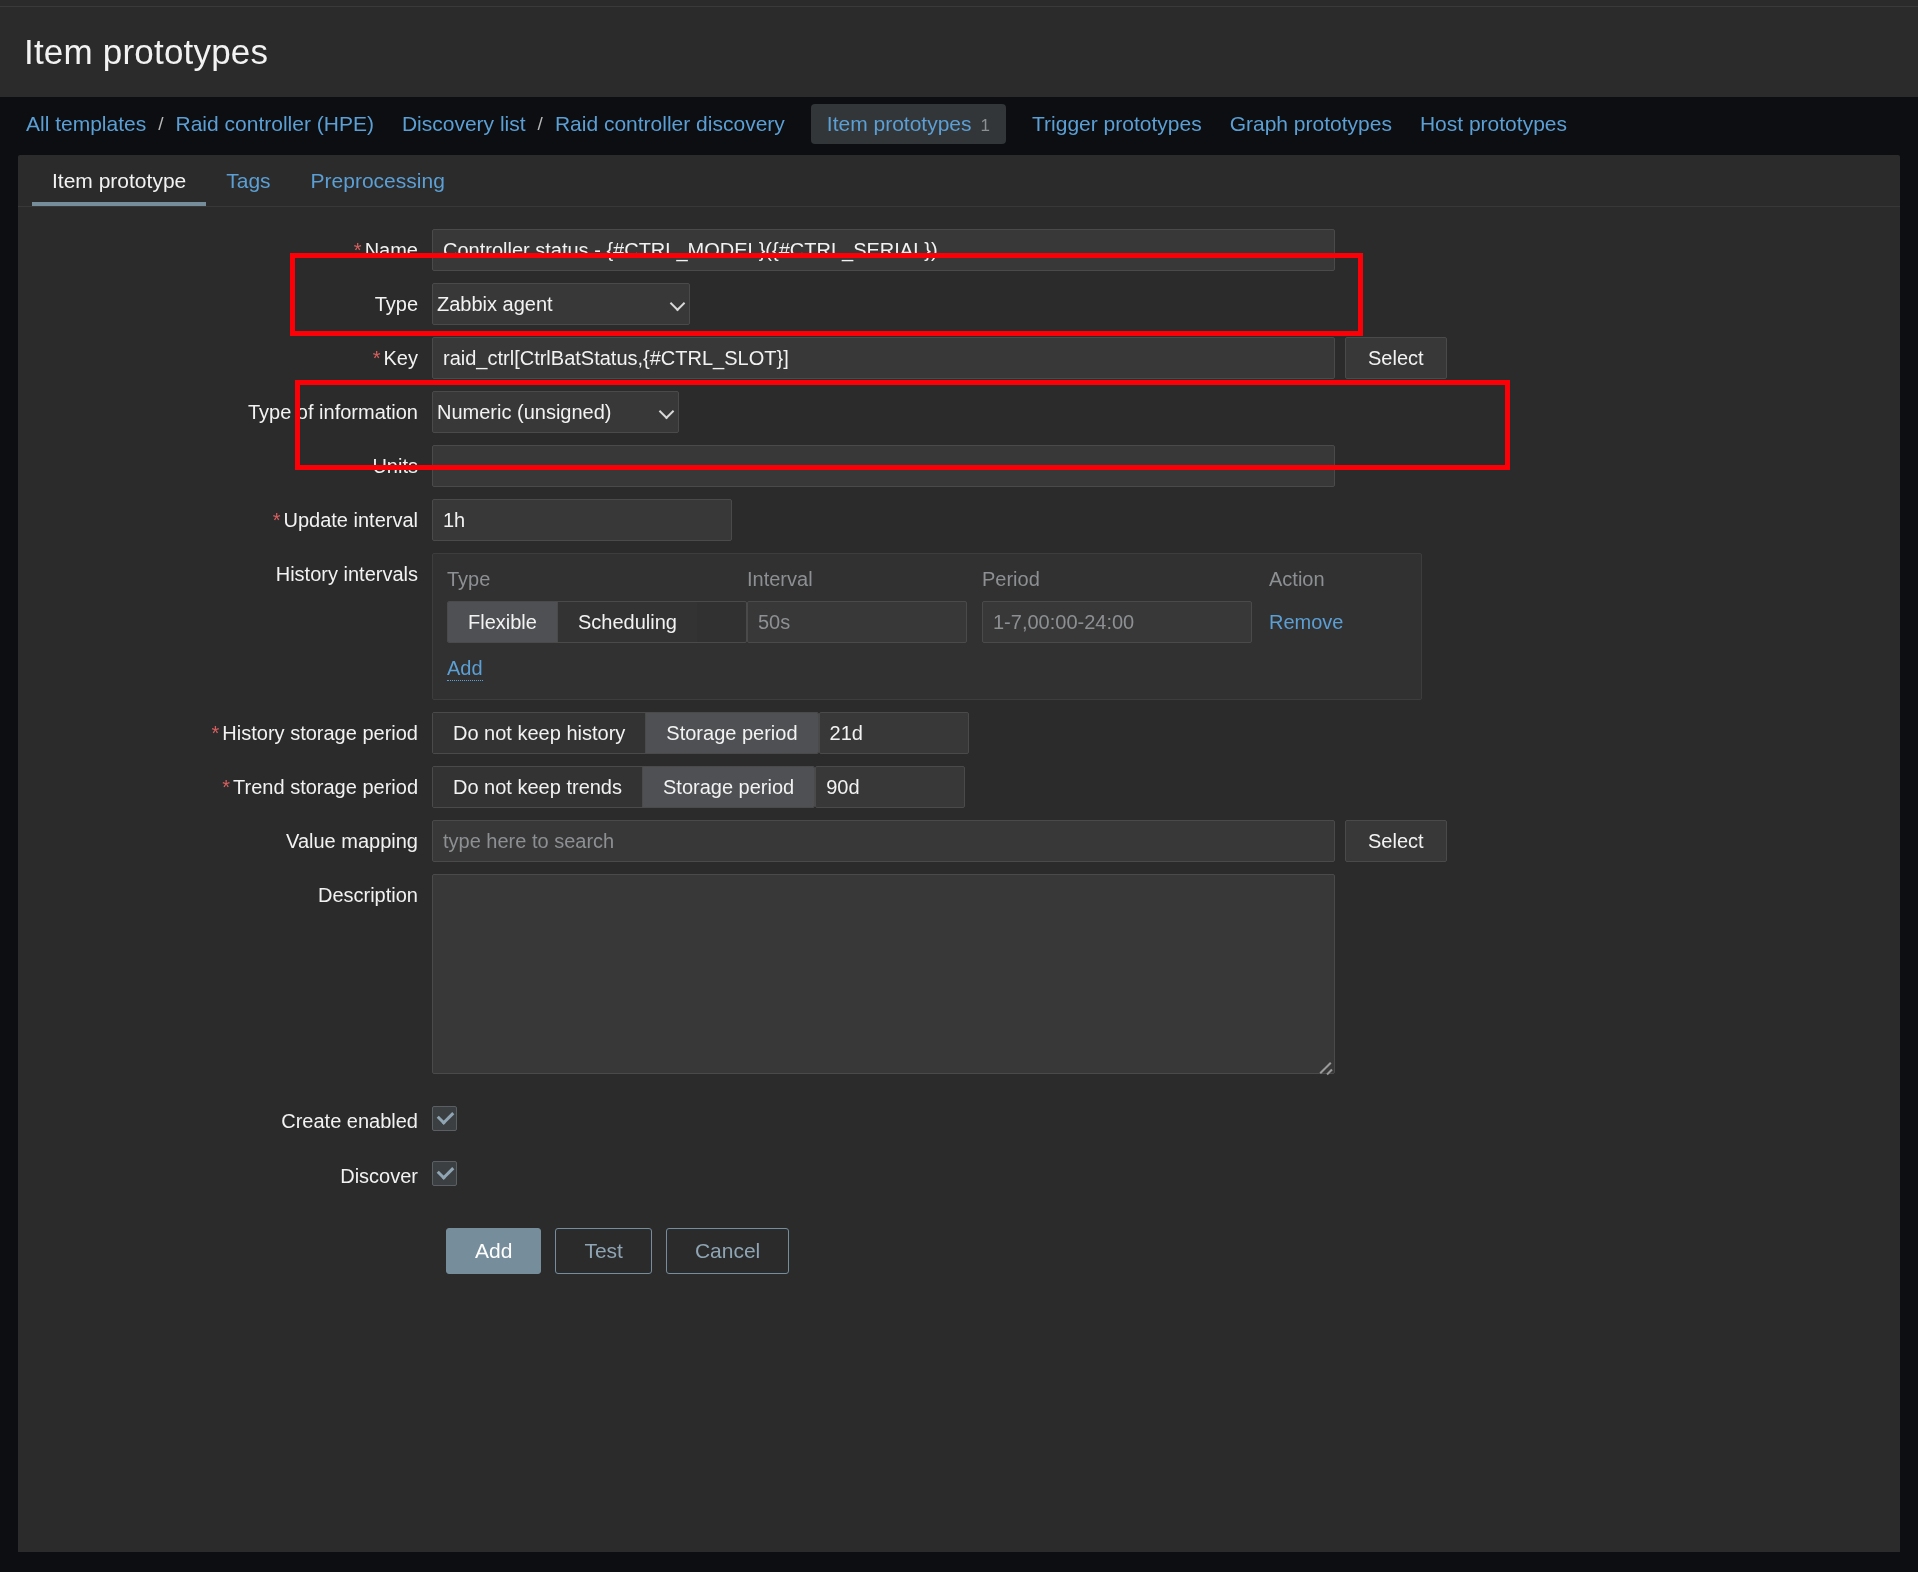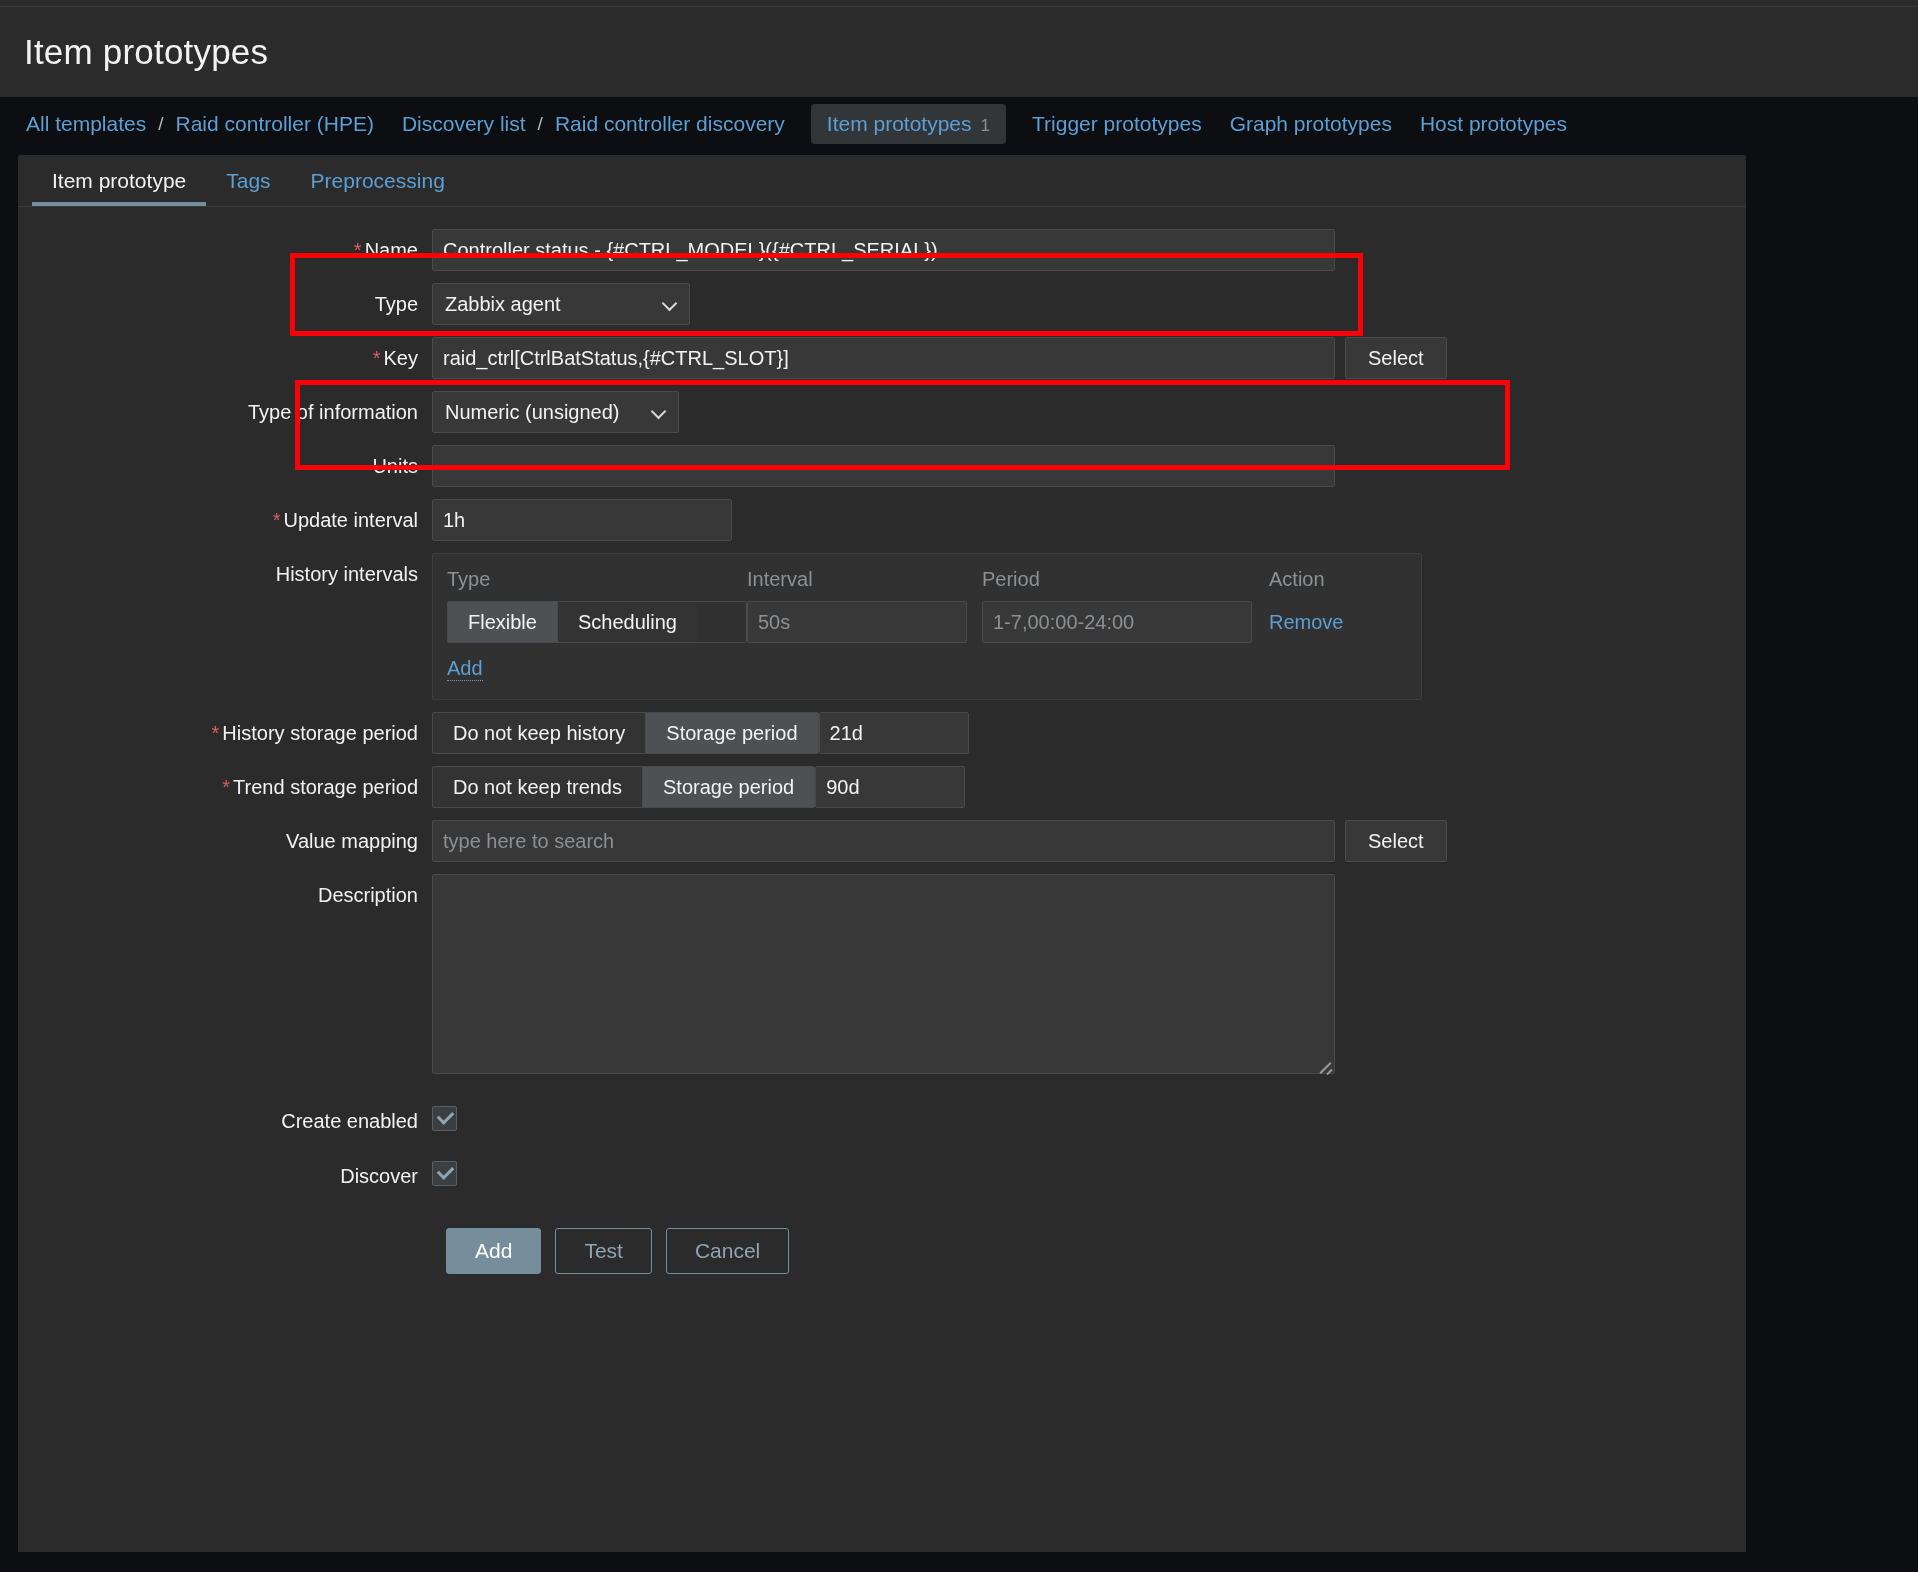--- a/index.html
+++ b/index.html
@@ -70,21 +70,21 @@
     cursor: pointer;
   }
   .nav-pill .lbl { color: #5b9fd4; font-size: 21px; }
   .nav-pill .cnt { color: #8d9093; font-size: 17px; }
 
   
   .panel {
     position: absolute;
     left: 18px;
     top: 155px;
-    width: 1728px;
+    width: 1882px;
     bottom: 20px;
     background: #2b2b2b;
     border-radius: 2px 2px 0 0;
   }
 
   
   .tabs {
     display: flex;
     align-items: flex-end;
     height: 52px;
@@ -180,21 +180,21 @@
   .ta-handle i:nth-child(2) { width: 7px;  right: -1px; bottom: 1px; }
 
   
   .sel {
     background: #383838;
     border: 1px solid #4a4a4a;
     border-radius: 2px;
     height: 42px;
     display: flex;
     align-items: center;
-    padding: 0 12px;
+    padding: 0 4px;
     color: #f2f2f2;
     font-size: 20px;
     cursor: pointer;
     gap: 14px;
     justify-content: space-between;
   }
   .sel-type { width: 258px; }
   .sel-toi  { width: 247px; }
   .chev {
     width: 14px; height: 14px;

